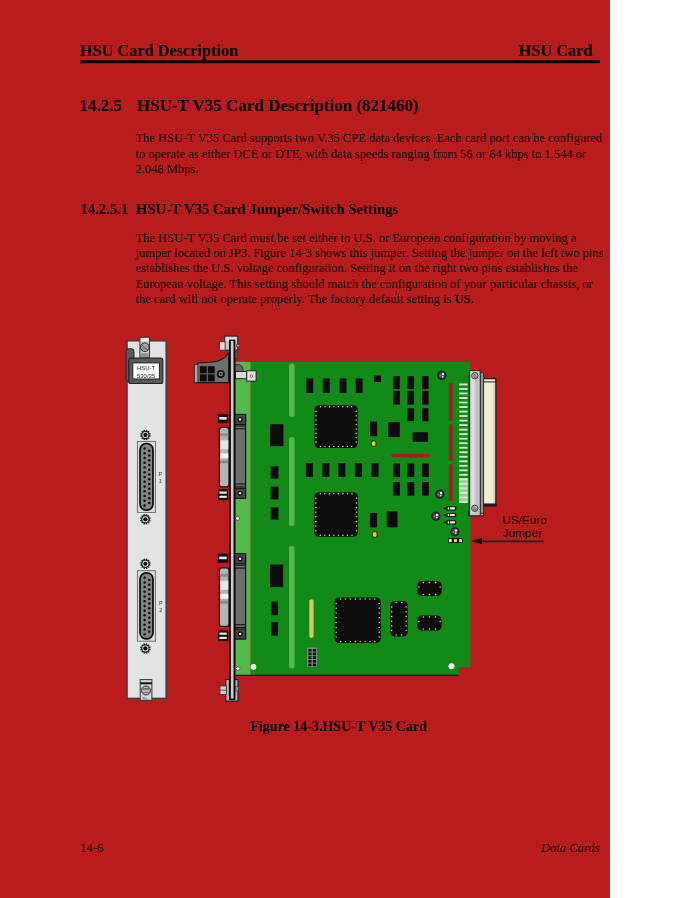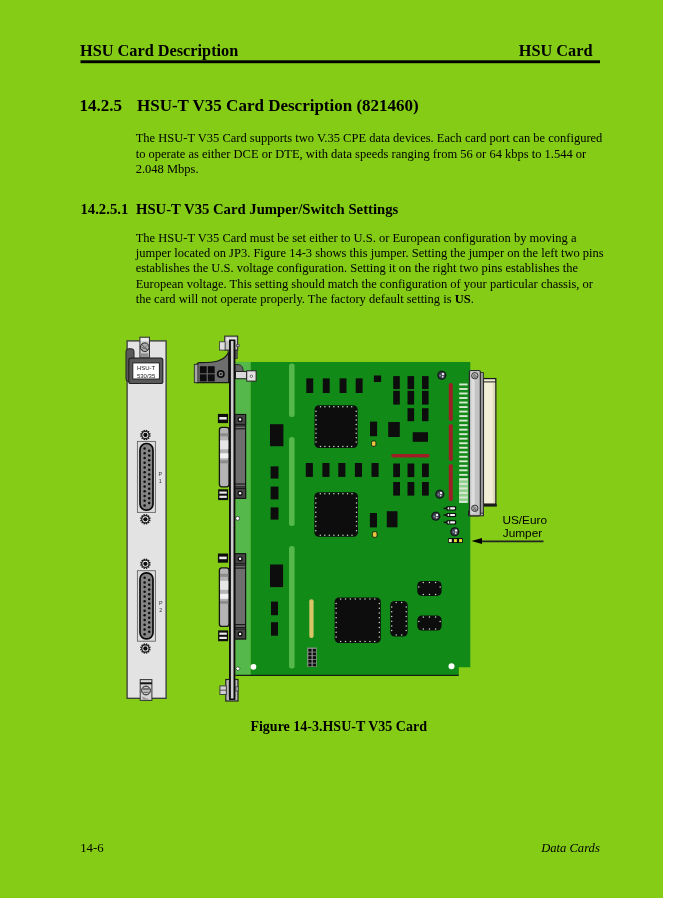--- a/index.html
+++ b/index.html
@@ -1,16 +1,16 @@
 <!DOCTYPE html>
 <html><head>
 <meta charset="utf-8">
 <style>
   html,body { margin:0; padding:0; background:#fff; }
-  #page { position:relative; width:663px; height:898px; background:#84cc16; overflow:hidden; }
+  #page { position:relative; width:610px; height:898px; background:#b91c1c; overflow:hidden; }
   svg { position:absolute; left:0; top:0; }
 </style>
 </head>
 <body>
 <div id="page">
 <svg width="694" height="898" viewBox="0 0 694 898">
 <text x="80" y="55.6" font-family="Liberation Serif" font-size="16.3" font-weight="bold" font-style="normal" text-anchor="start" fill="#000">HSU Card Description</text>
 <text x="592.5" y="55.6" font-family="Liberation Serif" font-size="16.3" font-weight="bold" font-style="normal" text-anchor="end" fill="#000">HSU Card</text>
 <rect x="80.50" y="60.30" width="519.50" height="2.90" fill="#000"></rect>
 <text x="79.5" y="111" font-family="Liberation Serif" font-size="17.0" font-weight="bold" font-style="normal" text-anchor="start" fill="#000">14.2.5</text>

